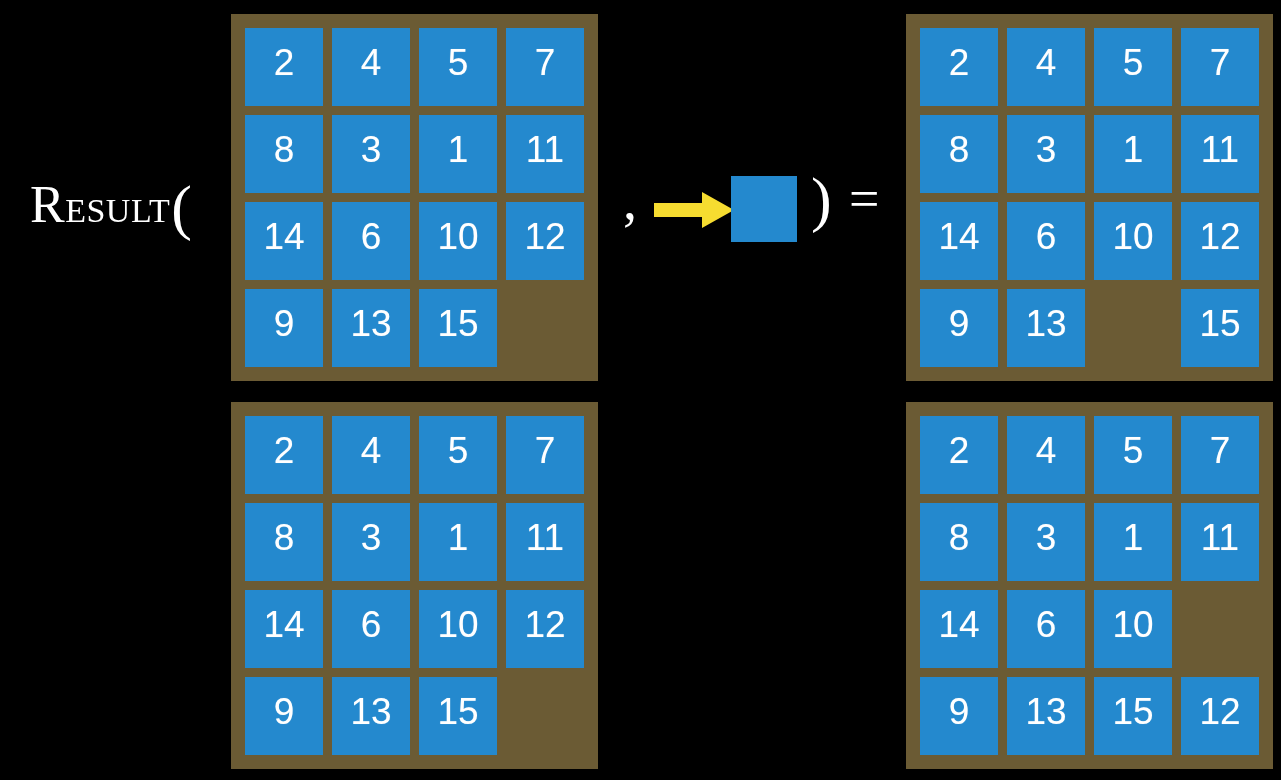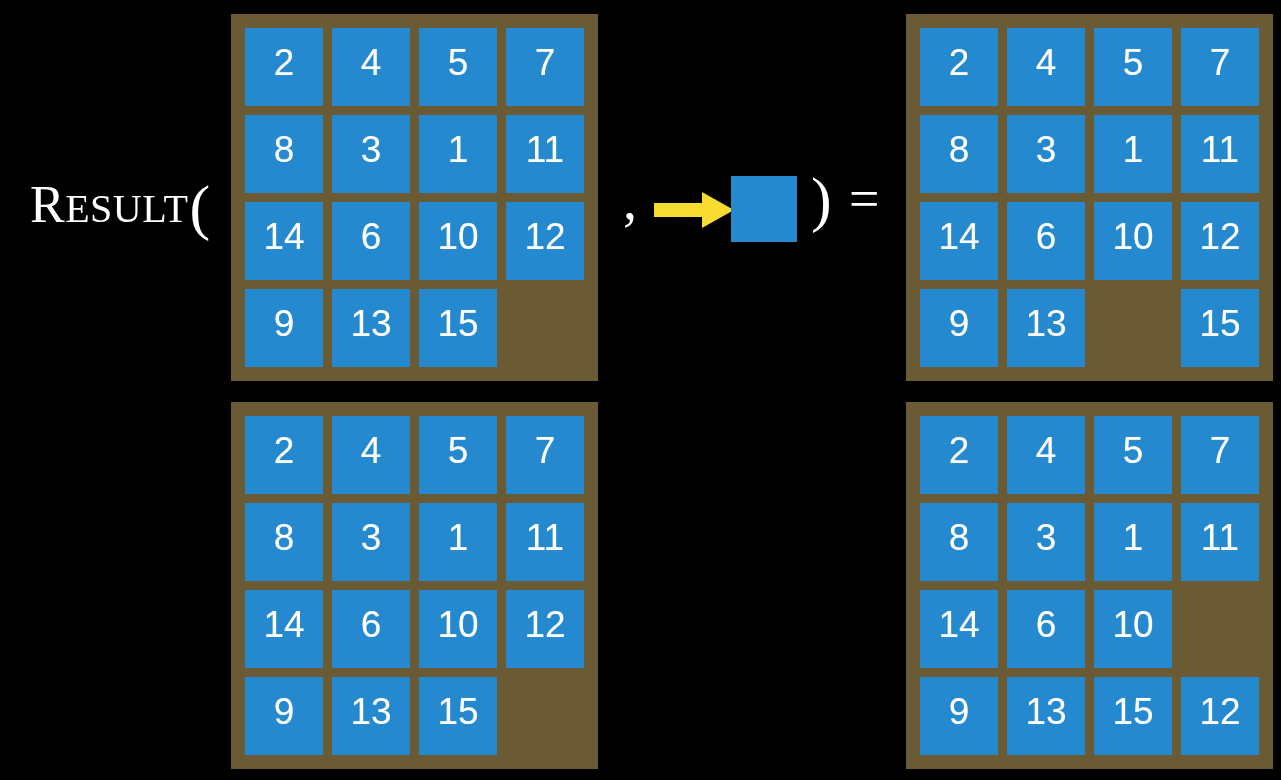--- a/index.html
+++ b/index.html
@@ -37,21 +37,21 @@
     font-family: "Liberation Serif", serif;
     font-weight: 400;
     white-space: nowrap;
     line-height: 1;
     letter-spacing: 0.5px;
   }
   .result-label .cap {
     font-size: 52px;
   }
   .result-label .smallcaps {
-    font-size: 40px;
+    font-size: 34px;
   }
   .result-label .paren {
     font-size: 62px;
     position: relative;
     top: 6px;
     margin-left: 1px;
   }
   .row-1 .result-label { left: 30px; top: 170px; }
 
   

